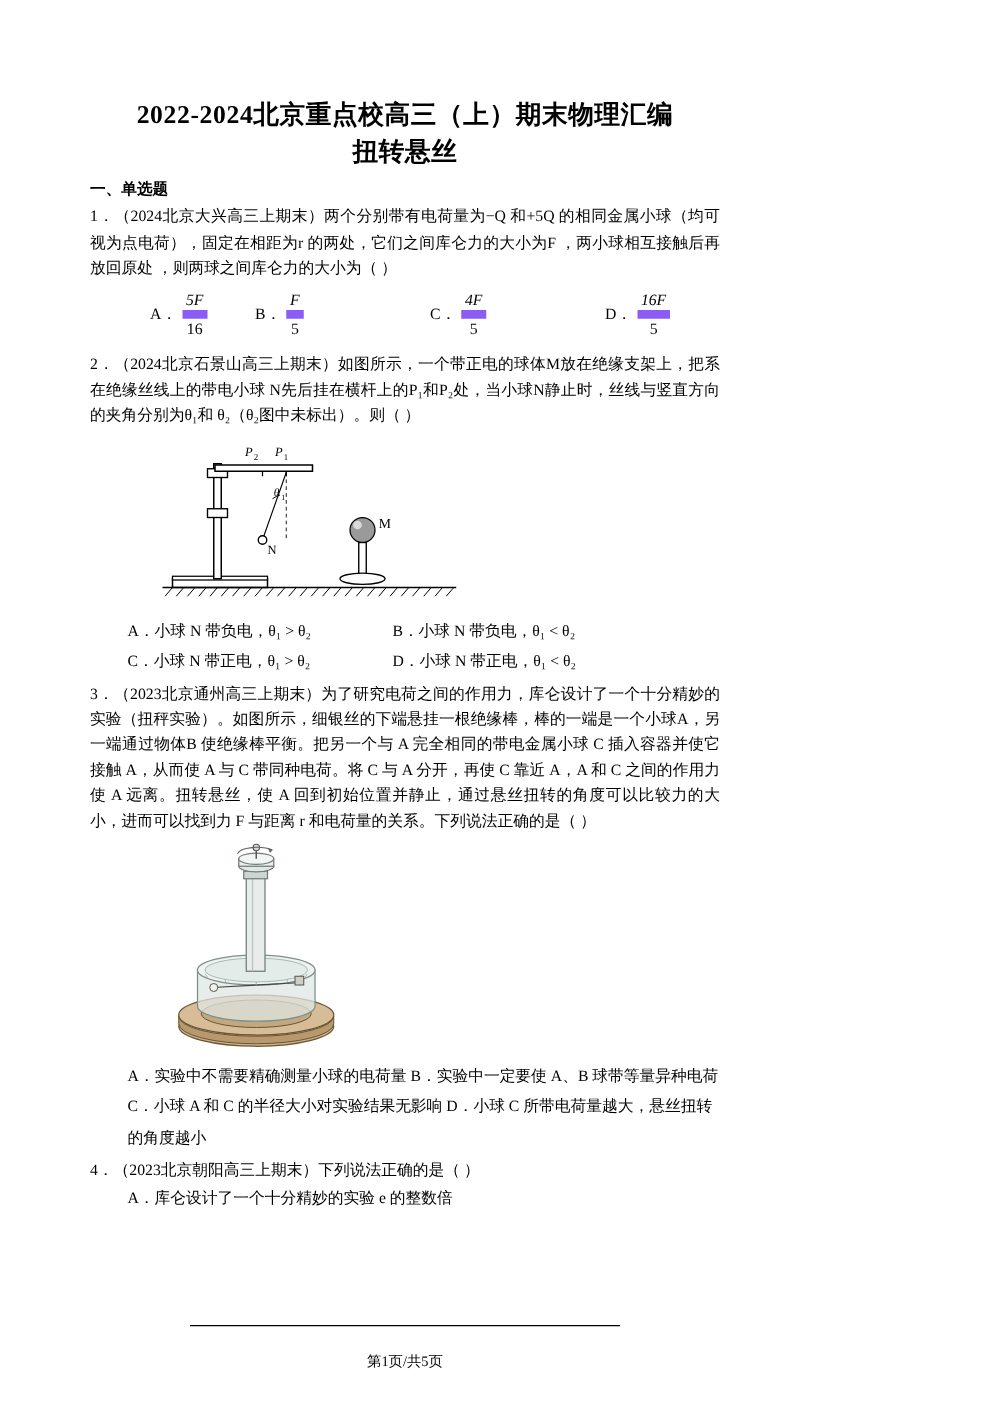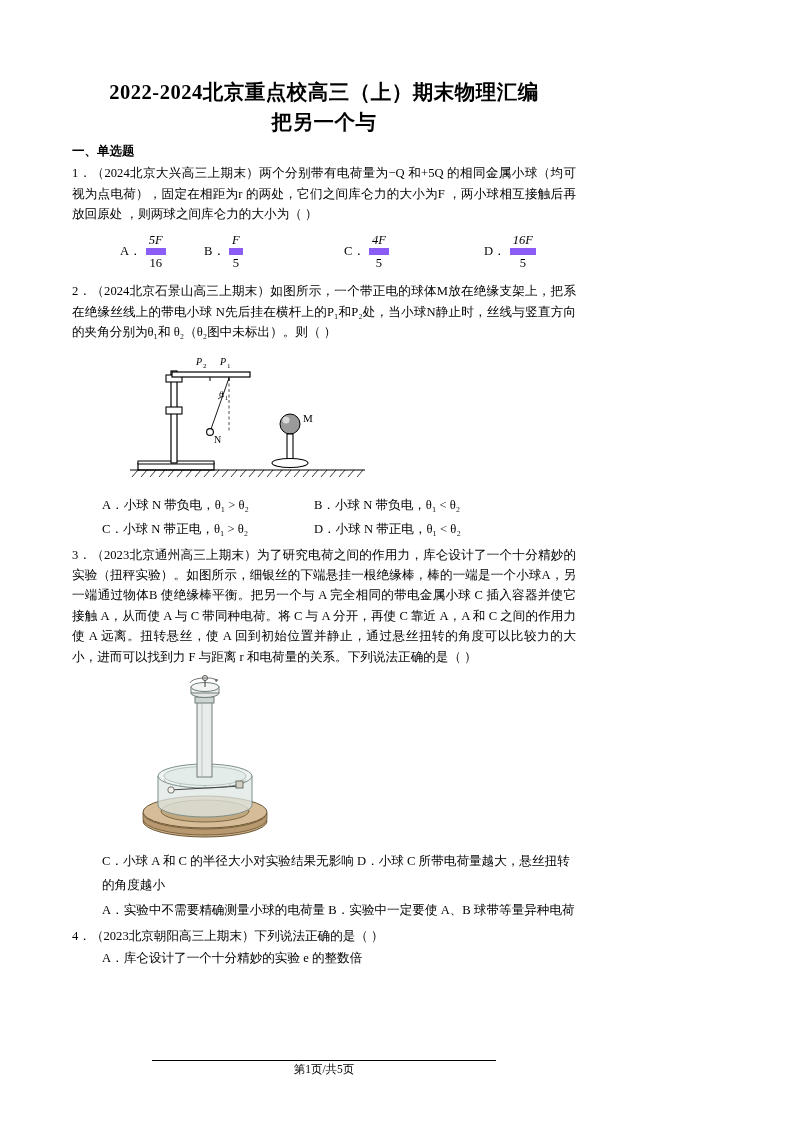--- a/index.html
+++ b/index.html
@@ -104,40 +104,40 @@
   .figure-wrap {
     display: flex;
     justify-content: flex-start;
     padding-left: 38px;
     margin: 6px 0 4px 0;
   }
   .footer {
     position: absolute;
     left: 0;
     right: 0;
-    bottom: 46px;
+    bottom: 26px;
     text-align: center;
     font-size: 11.5px;
   }
   .footer-rule {
     position: absolute;
     left: 152px;
     right: 152px;
     bottom: 62px;
     border-top: 1px solid #000;
     height: 0;
   }
 </style>
 </head>
 <body>
 
 <div class="page">
 
   <div class="doc-title">2022-2024北京重点校高三（上）期末物理汇编</div>
-  <div class="doc-subtitle">把另一个与</div>
+  <div class="doc-subtitle">扭转悬丝</div>
 
   <div class="section-head">一、单选题</div>
 
   <div class="q-block">
     <div class="q-text">
       <span class="q-num">1．</span><span>（2024北京大兴高三上期末）</span><span>两个分别带有电荷量为−Q 和+5Q 的相同金属小球（均可视为点电荷），固定在相距为r 的两处，它们之间库仑力的大小为F ，两小球相互接触后再放回原处 ，则两球之间库仑力的大小为（        ）</span>
     </div>
     <div class="opts-row frac">
       <div class="opt" style="width:132px; padding-left:48px; box-sizing:border-box;">
         <span class="opt-label">A．</span>
@@ -292,22 +292,22 @@
         <rect x="81" y="14" width="28" height="6" fill="#eceeed" stroke="#6f7d79" stroke-width="1"></rect>
         <ellipse cx="95" cy="14" rx="14" ry="4.5" fill="#f3f5f4" stroke="#6f7d79" stroke-width="1"></ellipse>
 
         <line x1="95" y1="14" x2="95" y2="6" stroke="#555" stroke-width="1.2"></line>
         <circle cx="95" cy="5" r="2.6" fill="#dcdcd6" stroke="#555" stroke-width="0.9"></circle>
         <path d="M 80 10 A 16 6 0 0 1 108 7" fill="none" stroke="#666" stroke-width="0.9"></path>
         <path d="M 108 7 l -3.5 -1 l 1.5 3.4 z" fill="#666"></path>
       </svg>
     </div>
 
+    <div class="choice-line">A．实验中不需要精确测量小球的电荷量   B．实验中一定要使 A、B 球带等量异种电荷</div>
     <div class="choice-line">C．小球 A 和 C 的半径大小对实验结果无影响   D．小球 C 所带电荷量越大，悬丝扭转的角度越小</div>
-    <div class="choice-line">A．实验中不需要精确测量小球的电荷量   B．实验中一定要使 A、B 球带等量异种电荷</div>
   </div>
 
   <div class="q-block">
     <div class="q-text">
       <span class="q-num">4．</span><span>（2023北京朝阳高三上期末）</span><span>下列说法正确的是（        ）</span>
     </div>
     <div class="choice-line">A．库仑设计了一个十分精妙的实验 e 的整数倍</div>
   </div>
 
   <div class="footer-rule"></div>

